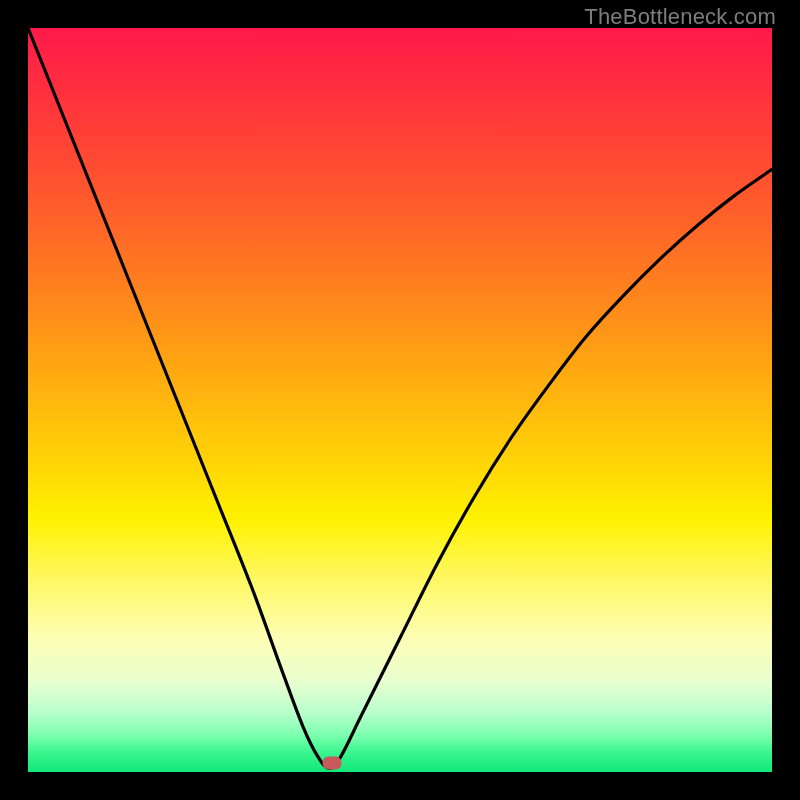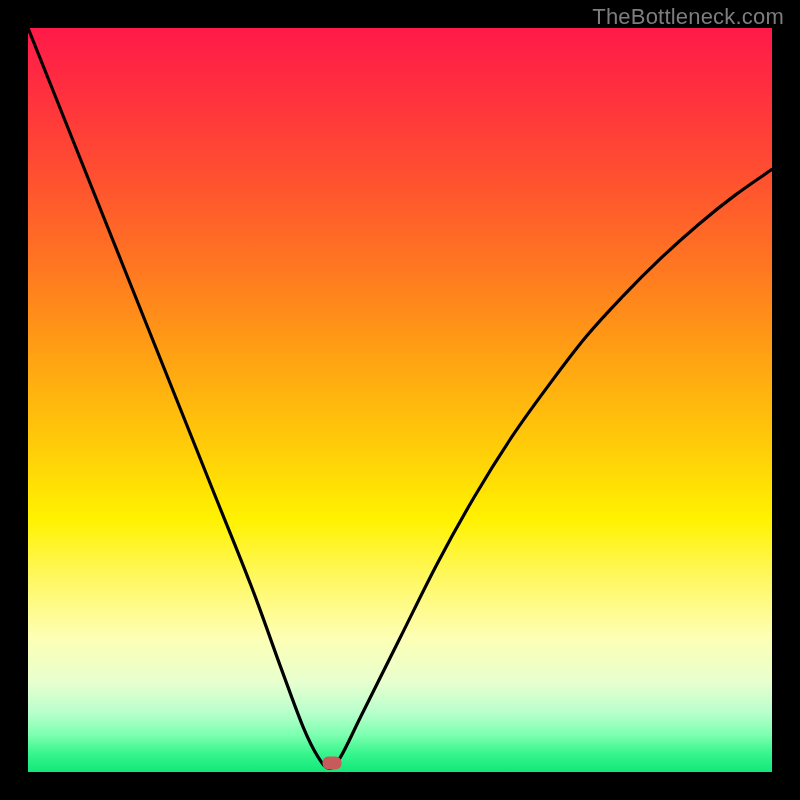--- a/index.html
+++ b/index.html
@@ -37,21 +37,21 @@
       #fdffb5 82%,
       #e7ffcf 88%,
       #b8ffcc 92%,
       #7dffb0 95%,
       #38f58d 97.5%,
       #11e879 100%);
   }
   .watermark {
     position: absolute;
     top: 4px;
-    right: 16px;
+    right: 24px;
     color: #7d7d7d;
     font-size: 22px;
     font-weight: 500;
     letter-spacing: 0.2px;
   }
   svg.curve {
     position: absolute;
     top: 0;
     left: 0;
     width: 744px;

